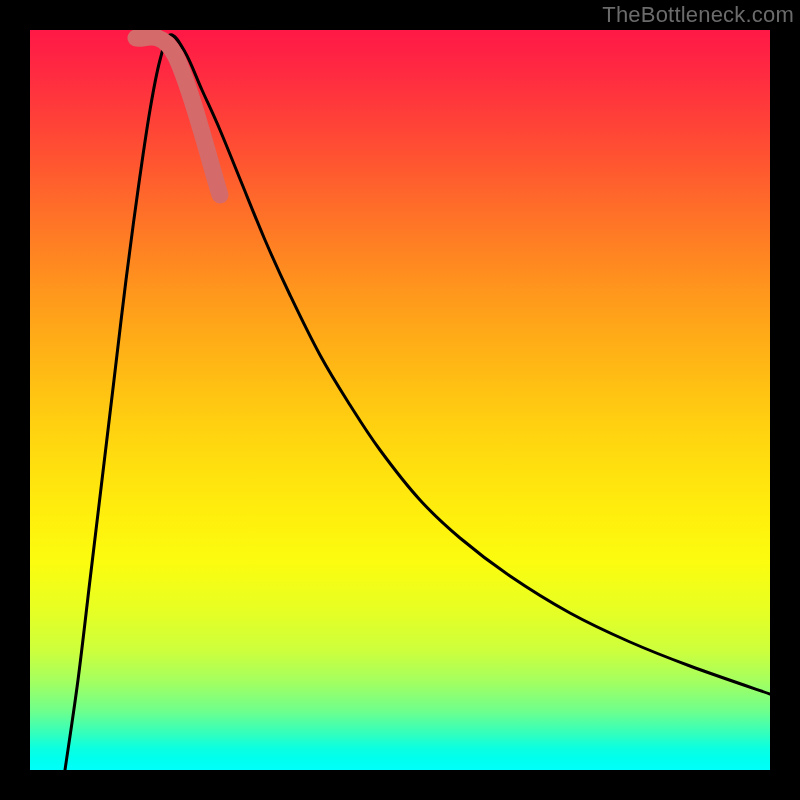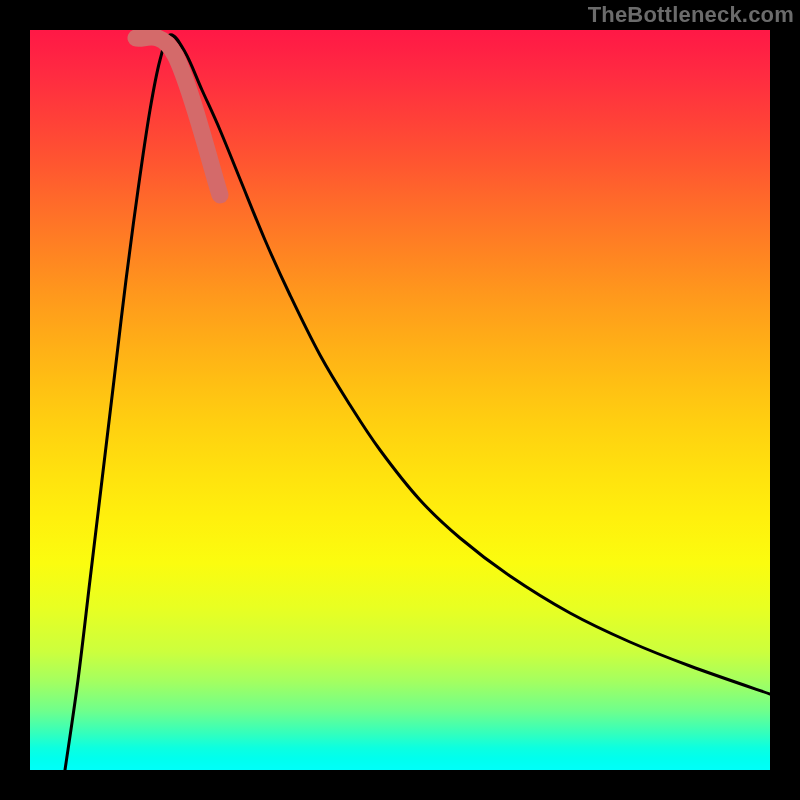--- a/index.html
+++ b/index.html
@@ -64,21 +64,21 @@
     width: 100%;
     height: 100%;
     pointer-events: none;
   }
   .watermark {
     position: absolute;
     top: 2px;
     right: 6px;
     color: #6b6b6b;
     font-size: 22px;
-    font-weight: 700;
+    font-weight: 400;
     letter-spacing: 0.2px;
     user-select: none;
   }
 </style>
 </head>
 <body>
 
 <div class="outer">
   <div class="watermark">TheBottleneck.com</div>
 

